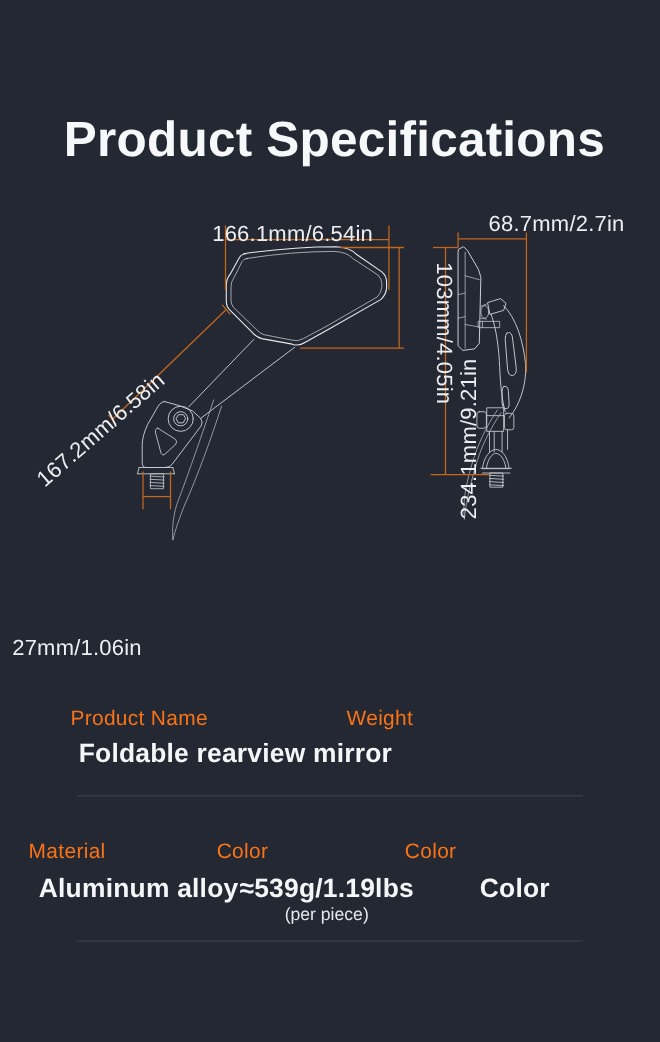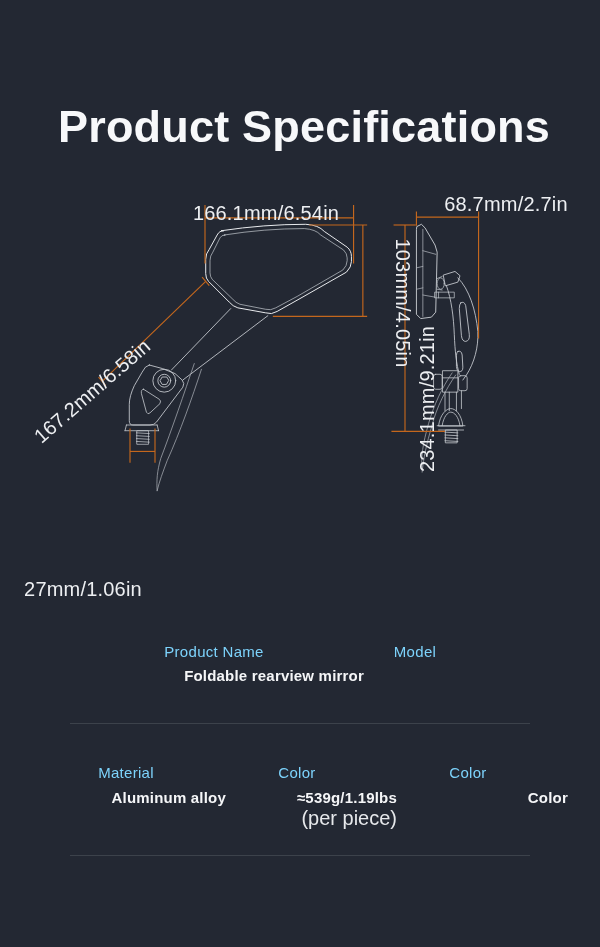--- a/index.html
+++ b/index.html
@@ -17,30 +17,30 @@
   }
   .dim-label{
     color:#edeff2;font-size:20px;font-weight:400;letter-spacing:.2px;
     text-align:center;white-space:nowrap;height:24px;line-height:24px;
   }
   .rot90{transform:rotate(90deg);transform-origin:center;}
   .rotm90{transform:rotate(-90deg);transform-origin:center;}
   .rot167{transform:rotate(-41deg);transform-origin:center;}
   .spec-block{text-align:center;}
   .spec-label{
-    color:#7dd3fc;font-size:15px;font-weight:400;letter-spacing:.3px;
+    color:#f97316;font-size:19px;font-weight:400;letter-spacing:.3px;
+    text-align:left;white-space:nowrap;
+  }
+  .spec-value{
+    color:#f5f6f8;font-size:24px;font-weight:700;letter-spacing:.2px;
     text-align:center;white-space:nowrap;
   }
-  .spec-value{
-    color:#f5f6f8;font-size:15px;font-weight:700;letter-spacing:.2px;
-    text-align:right;white-space:nowrap;
-  }
   .spec-sub{
-    color:#e6e8eb;font-size:20px;font-weight:400;
-    text-align:right;white-space:nowrap;
+    color:#e6e8eb;font-size:16px;font-weight:400;
+    text-align:center;white-space:nowrap;
   }
   .divider{height:1px;background:#3c424b;width:460px;left:70px;}
   .note-line{
     color:#777c84;font-size:15.5px;line-height:20px;letter-spacing:.1px;
     white-space:nowrap;
   }
   svg{display:block;}
 </style>
 </head>
 <body>
@@ -179,28 +179,28 @@
         <path d="M 431,243 L 462,243"></path>
         <path d="M 428,532 L 503,532"></path>
     </g>
   </svg>
 
   <div class="abs dim-label" style="left:166px;top:201px;width:200px;">166.1mm/6.54in</div>
   <div class="abs dim-label" style="left:406px;top:192px;width:200px;">68.7mm/2.7in</div>
   <div class="abs dim-label rot90" style="left:328px;top:291px;width:150px;">103mm/4.05in</div>
   <div class="abs dim-label rotm90" style="left:347px;top:387px;width:160px;">234.1mm/9.21in</div>
   <div class="abs dim-label rot167" style="left:12px;top:379px;width:160px;">167.2mm/6.58in</div>
-  <div class="abs dim-label" style="left:13px;top:577px;width:140px;">27mm/1.06in</div>
+  <div class="abs dim-label" style="left:0;top:577px;width:140px;">27mm/1.06in</div>
 
   <div class="abs spec-block" style="left:64px;top:643px;width:300px;">
     <div class="spec-label">Product Name</div>
     <div class="spec-value" style="margin-top:7px;">Foldable rearview mirror</div>
   </div>
   <div class="abs spec-block" style="left:315px;top:643px;width:200px;">
-    <div class="spec-label">Model</div>
+    <div class="spec-label">Weight</div>
   </div>
 
   <div class="abs divider" style="top:723px;"></div>
 
   <div class="abs spec-block" style="left:26px;top:764px;width:200px;">
     <div class="spec-label">Material</div>
     <div class="spec-value" style="margin-top:8px;">Aluminum alloy</div>
   </div>
   <div class="abs spec-block" style="left:197px;top:764px;width:200px;">
     <div class="spec-label">Color</div>

